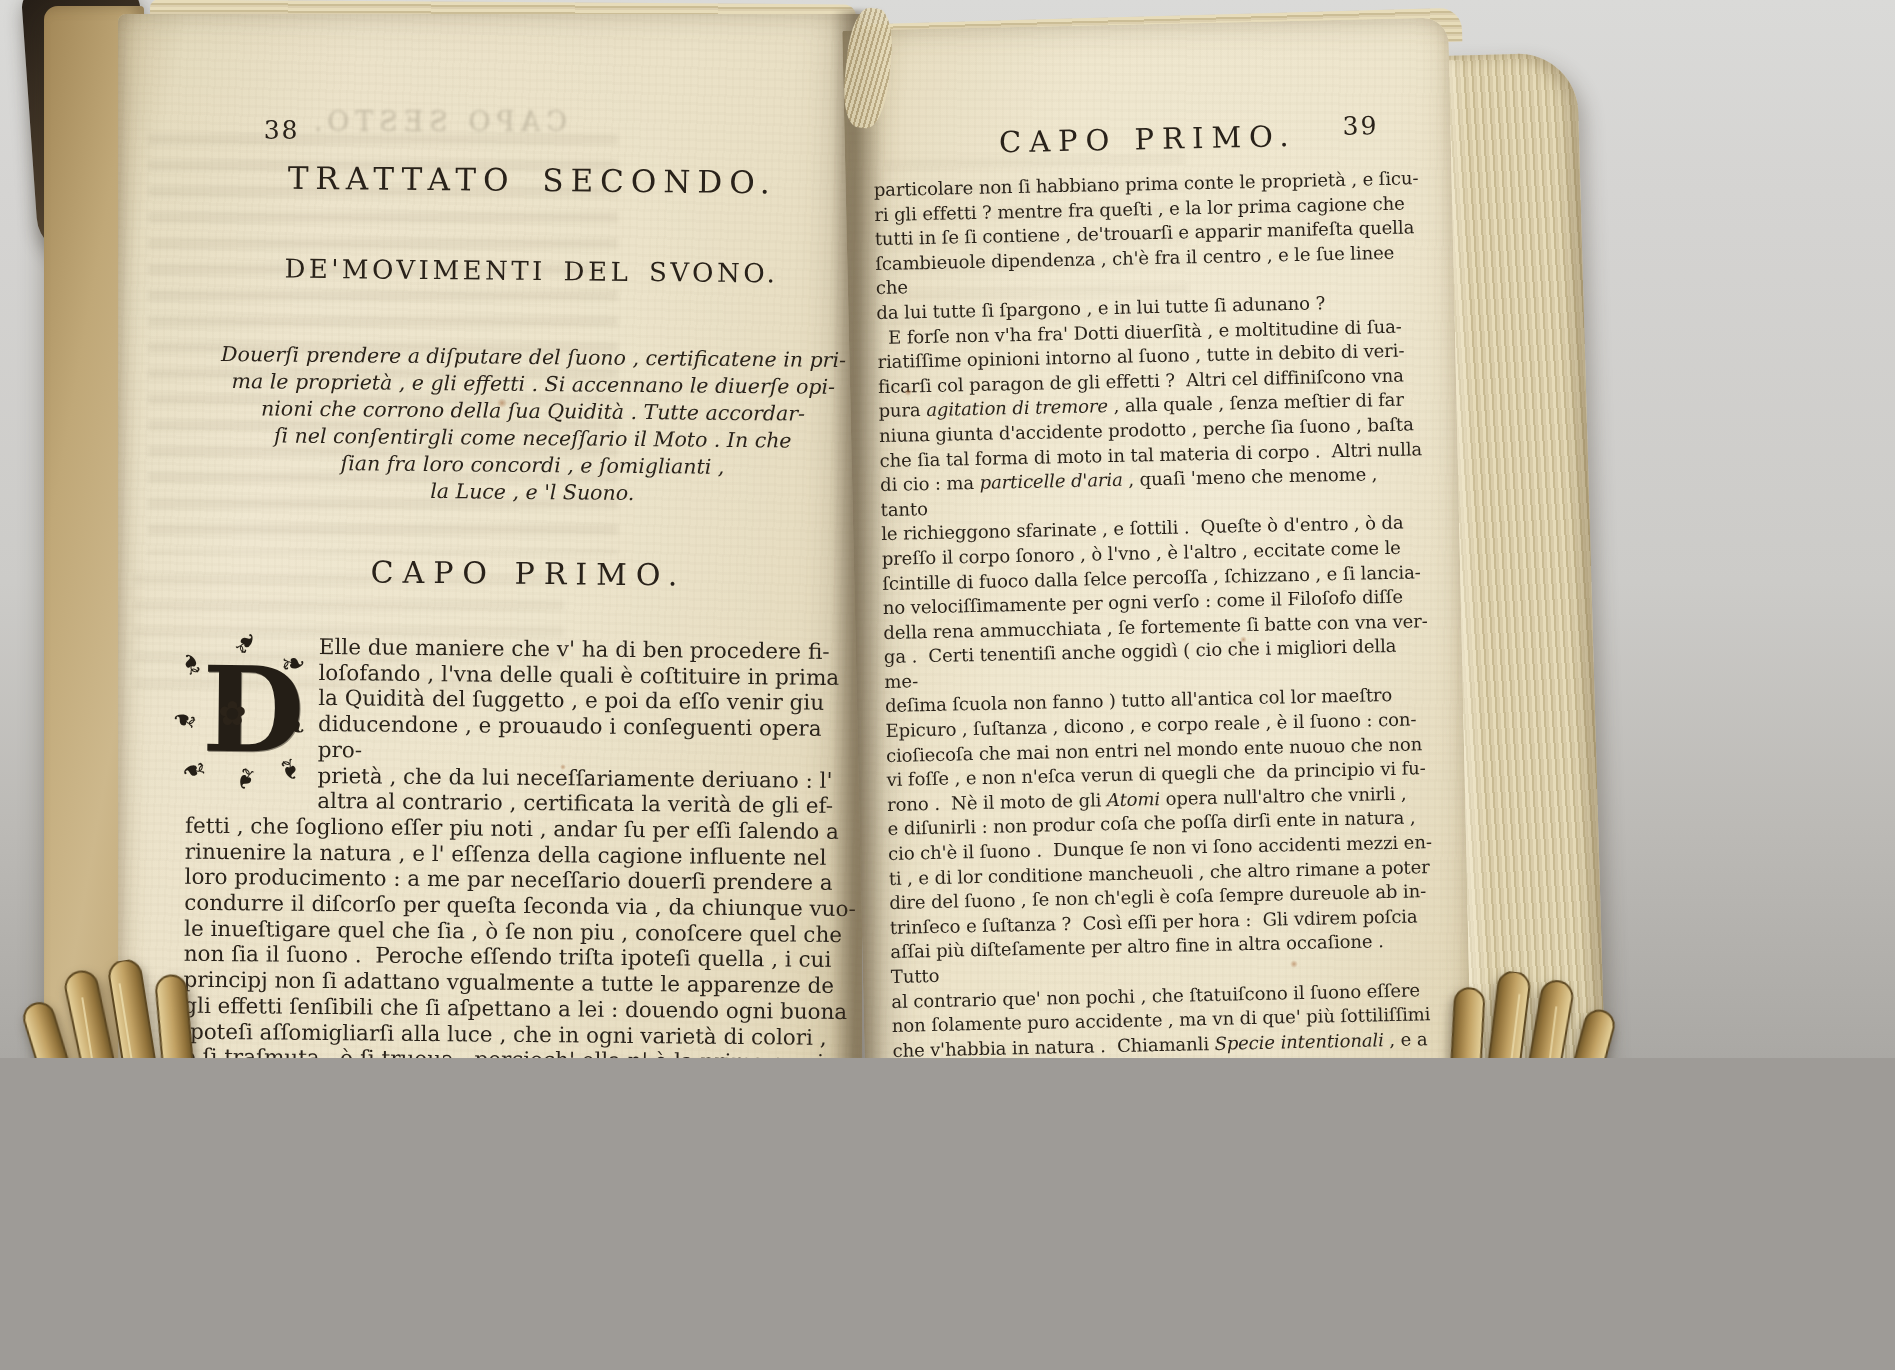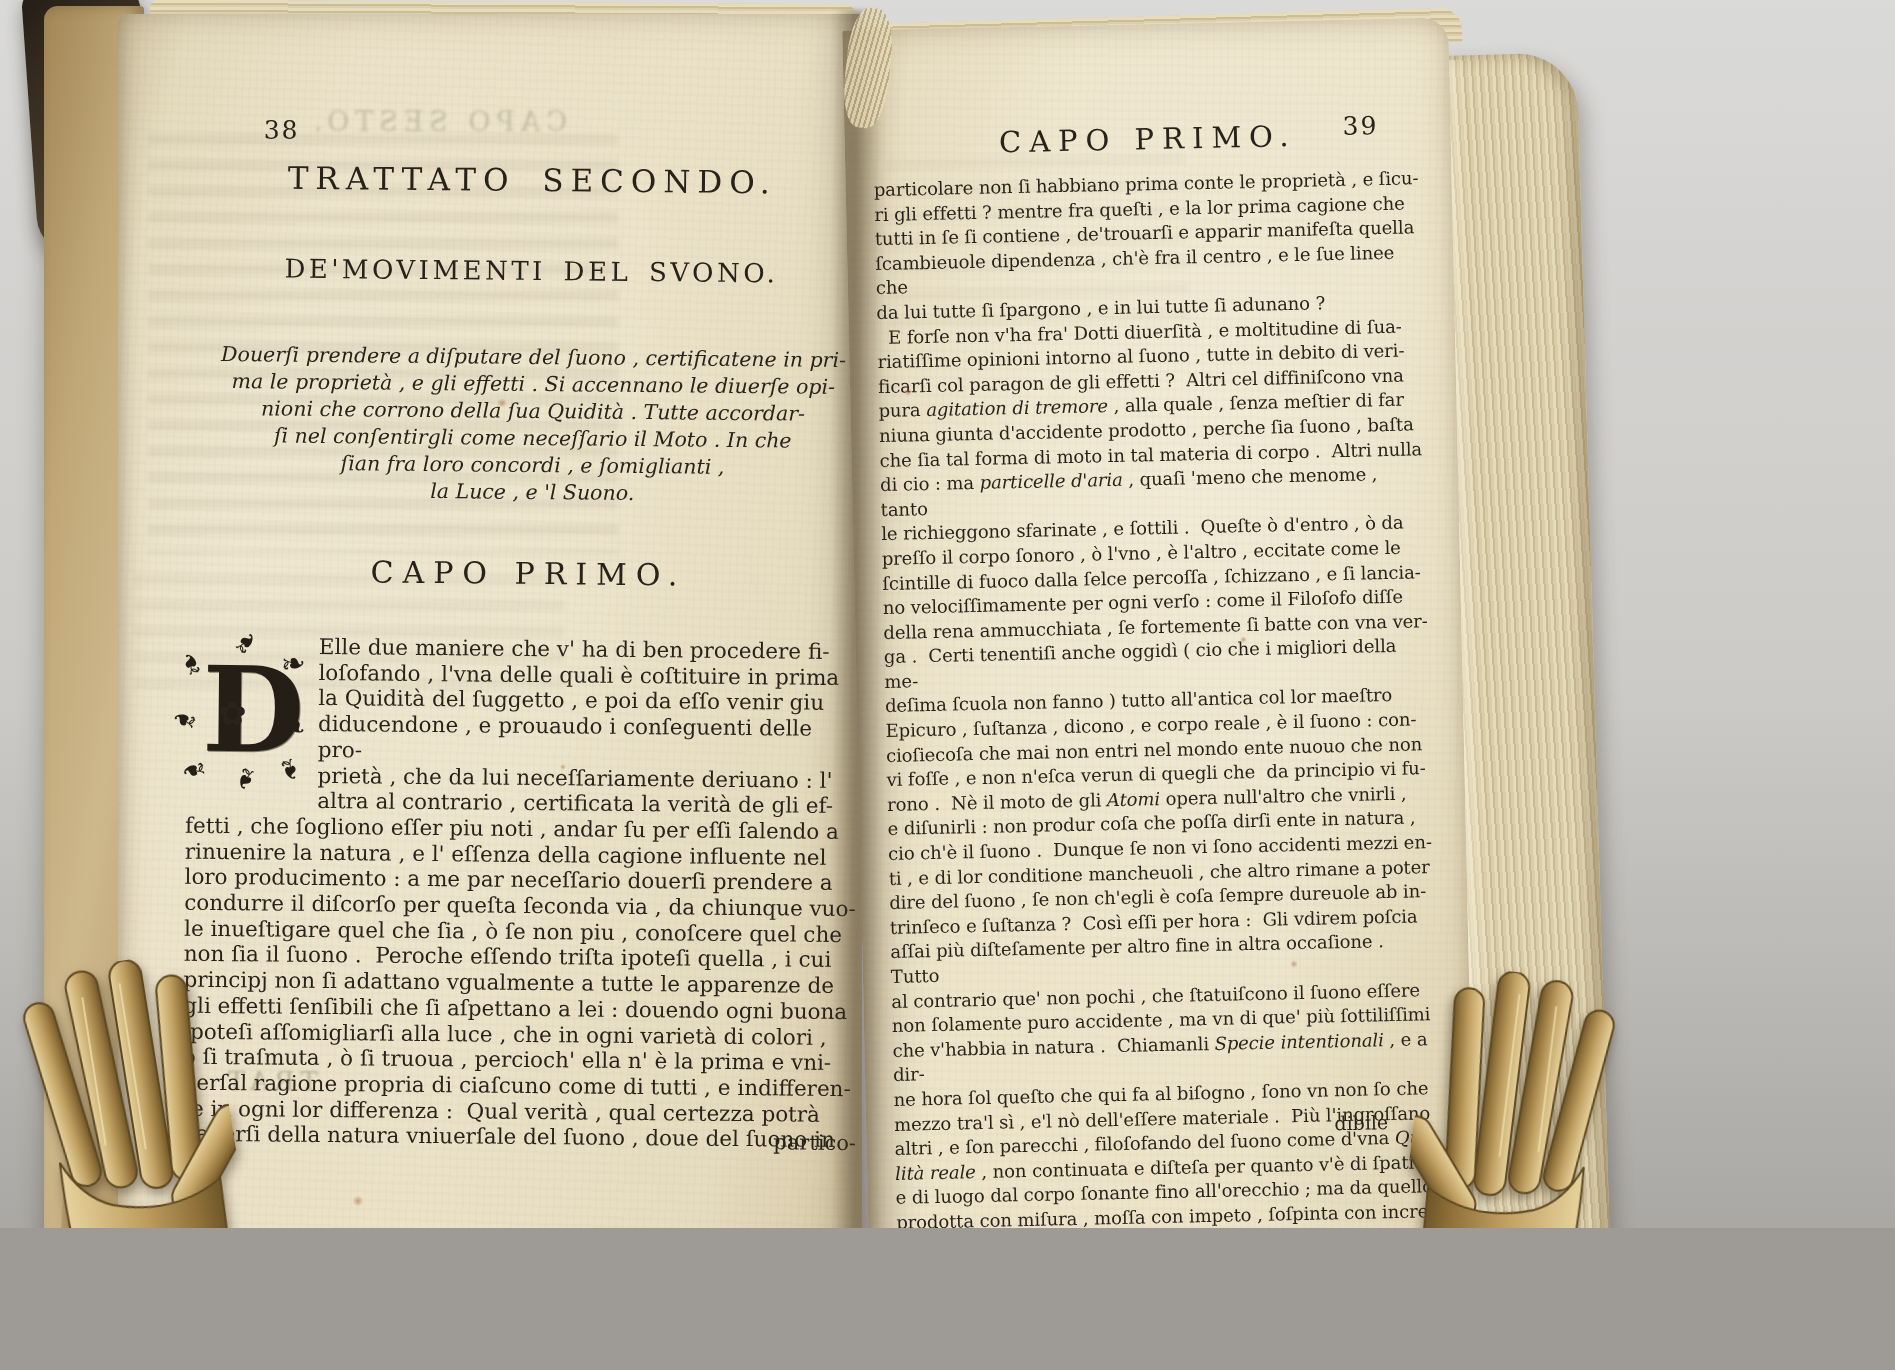--- a/index.html
+++ b/index.html
@@ -1,16 +1,16 @@
 <!DOCTYPE html>
 <html><head>
 <meta charset="utf-8">
 <style>
   html,body{margin:0;padding:0;background:#9e9b97;}
-  .scene{position:relative;width:1895px;height:1228px;overflow:hidden;
+  .scene{position:relative;width:1895px;height:1058px;overflow:hidden;
     background:linear-gradient(180deg,#dadad8 0%,#d5d4d2 18%,#cccbc8 55%,#bcbab6 78%,#aaa8a4 100%);
     font-family:"DejaVu Serif","Liberation Serif",serif;}
   .scene *{box-sizing:border-box;}
 
   
   .floor-shadow{position:absolute;left:90px;top:1255px;width:1480px;height:110px;
     background:radial-gradient(ellipse at 50% 50%,rgba(55,50,44,.50) 0%,rgba(55,50,44,.22) 55%,rgba(55,50,44,0) 78%);
     filter:blur(10px);}
 
   
@@ -142,21 +142,21 @@
         <span class="leaf" style="left:50px;top:120px;transform:rotate(100deg);">❧</span>
         <span class="leaf" style="left:94px;top:110px;transform:rotate(60deg);">❧</span>
         <span class="letterD">D</span>
         <span class="flower">✿</span>
       </div>
 
       <div class="lp-body">
           <div class="tline"><span>Elle due maniere che v' ha di ben procedere fi-</span></div>
           <div class="tline"><span>loſofando , l'vna delle quali è coſtituire in prima</span></div>
           <div class="tline"><span>la Quidità del ſuggetto , e poi da eſſo venir giu</span></div>
-          <div class="tline"><span>diducendone , e prouaudo i conſeguenti delle pro-</span></div>
+          <div class="tline"><span>diducendone , e prouaudo i conſeguenti opera pro-</span></div>
           <div class="tline"><span>prietà , che da lui neceſſariamente deriuano : l'</span></div>
           <div class="tline"><span>altra al contrario , certificata la verità de gli ef-</span></div>
           <div class="tline"><span>fetti , che ſogliono eſſer piu noti , andar ſu per eſſi ſalendo a</span></div>
           <div class="tline"><span>rinuenire la natura , e l' eſſenza della cagione influente nel</span></div>
           <div class="tline"><span>loro producimento : a me par neceſſario douerſi prendere a</span></div>
           <div class="tline"><span>condurre il diſcorſo per queſta ſeconda via , da chiunque vuo-</span></div>
           <div class="tline"><span>le inueſtigare quel che ſia , ò ſe non piu , conoſcere quel che</span></div>
           <div class="tline"><span>non ſia il ſuono .  Peroche eſſendo triſta ipoteſi quella , i cui</span></div>
           <div class="tline"><span>principj non ſi adattano vgualmente a tutte le apparenze de</span></div>
           <div class="tline"><span>gli effetti ſenſibili che ſi aſpettano a lei : douendo ogni buona</span></div>

